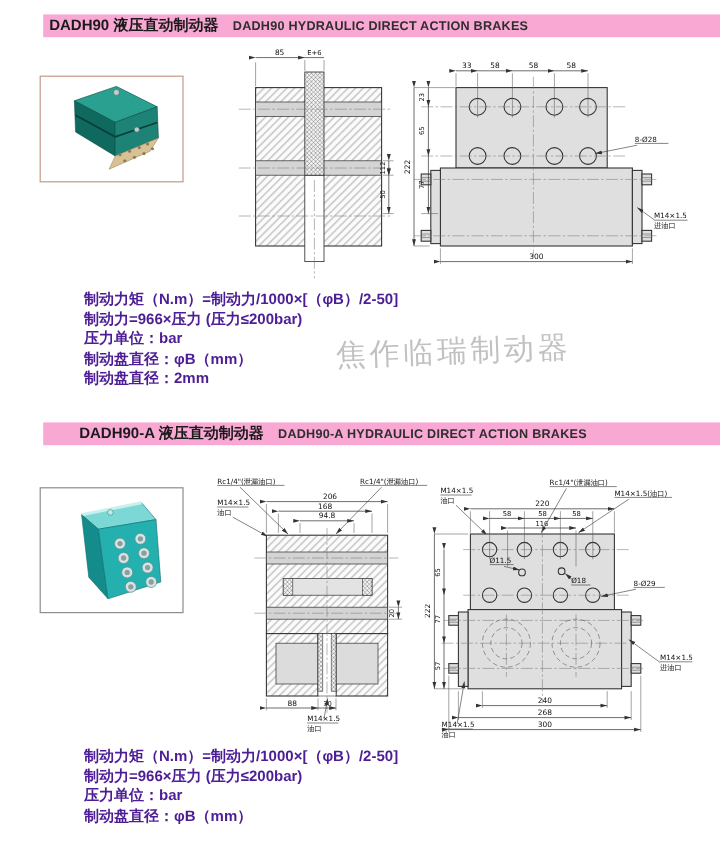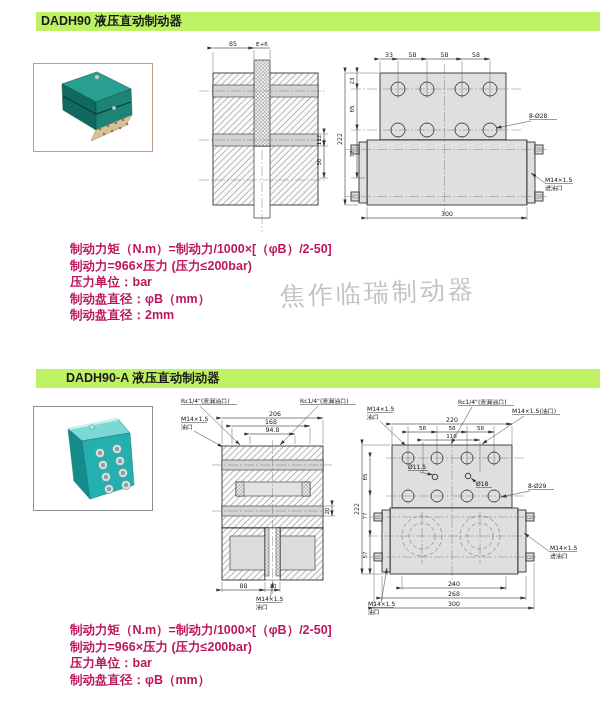--- a/index.html
+++ b/index.html
@@ -1,27 +1,27 @@
 <!DOCTYPE html>
 <html><head>
 <meta charset="utf-8">
 <style>
 *{margin:0;padding:0;box-sizing:border-box}
 html,body{background:#fff}
 body{width:600px;height:710px;font-family:"Liberation Sans","DejaVu Sans",sans-serif}
 .page{position:relative;width:600px;height:710px;background:#fff;overflow:hidden}
-.hbar{position:absolute;left:36px;right:0;height:19px;background:#bef264;display:flex;align-items:center;gap:12px;padding-left:5px;white-space:nowrap}
+.hbar{position:absolute;left:36px;right:0;height:19px;background:#f9a8d4;display:flex;align-items:center;gap:12px;padding-left:5px;white-space:nowrap}
 .hbar.indent{padding-left:30px}
 .hcn{font-size:12.5px;font-weight:bold;color:#1a1a1a}
 .hen{font-size:10.5px;font-weight:bold;color:#2e2e2e;letter-spacing:.2px}
 .photo{position:absolute;background:#fff;border:1px solid #c49a8a}
 .photo.gray{border-color:#8d8d8d}
 .photo svg{display:block}
 .draw{position:absolute}
-.specs{position:absolute;font-size:12.5px;font-weight:600;color:#be185d;line-height:16.5px;white-space:nowrap}
+.specs{position:absolute;font-size:12.5px;font-weight:600;color:#4c1d95;line-height:16.5px;white-space:nowrap}
 .wm{position:absolute;font-size:25px;color:#8f8f8f;opacity:.55;letter-spacing:3px;transform:rotate(-2deg);white-space:nowrap;font-family:"DejaVu Serif",serif}
 svg text{font-family:"DejaVu Sans",sans-serif;fill:#111}
 .dt{font-size:6.2px;text-anchor:middle}
 .dts{font-size:5.6px;text-anchor:middle}
 .lt{font-size:6px;text-anchor:start}
 .part{fill:#dfdfdf;stroke:#333;stroke-width:0.9}
 .hole{fill:none;stroke:#333;stroke-width:0.9}
 .band{fill:#d4d4d4;stroke:#333;stroke-width:0.6}
 .dl{stroke:#333;stroke-width:0.6}
 .el{stroke:#555;stroke-width:0.45}
@@ -46,20 +46,21 @@
         <path d="M0 0L3.5 3.5M3.5 0L0 3.5" stroke="#777" stroke-width="0.45"></path>
       </pattern>
       <marker id="ar" markerUnits="userSpaceOnUse" markerWidth="6" markerHeight="5" refX="5.6" refY="2.5" orient="auto">
         <path d="M5.6 2.5L0 0.9L0 4.1Z" fill="#333"></path>
       </marker>
     </defs>
   </svg>
 
   <div class="hbar" style="top:12px">
     <span class="hcn">DADH90 液压直动制动器</span>
+    <span class="hen">DADH90  HYDRAULIC DIRECT ACTION BRAKES</span>
   </div>
 
   <div class="photo" style="left:33px;top:63px;width:120px;height:89px">
     <svg width="118" height="87" viewBox="0 0 118 87">
       <polygon points="28,20 63,8 97,25 62,38" fill="#2aa090" stroke="#0e5d52" stroke-width="0.6"></polygon>
       <polygon points="28,20 62,38 62,66 29,46" fill="#10695e" stroke="#0a4c43" stroke-width="0.5"></polygon>
       <polygon points="97,25 62,38 62,66 98,51" fill="#1d8376" stroke="#0a4c43" stroke-width="0.5"></polygon>
       <polyline points="29,32 62,50 97,38" fill="none" stroke="#073f38" stroke-width="1.3"></polyline>
       <polygon points="62,66 98,51 91,62 57,77" fill="#d8c295" stroke="#a08a5f" stroke-width="0.5"></polygon>
       <g fill="#8a7b55">
@@ -191,22 +192,23 @@
   <div class="specs" style="left:70px;top:241px">
     <div>制动力矩（N.m）=制动力/1000×[（φB）/2-50]</div>
     <div>制动力=966×压力 (压力≤200bar)</div>
     <div>压力单位：bar</div>
     <div>制动盘直径：φB（mm）</div>
     <div>制动盘直径：2mm</div>
   </div>
 
   <div class="wm" style="left:280px;top:276px">焦作临瑞制动器</div>
 
-  <div class="hbar indent" style="top:369px">
+  <div class="hbar indent" style="top:352px">
     <span class="hcn">DADH90-A 液压直动制动器</span>
+    <span class="hen">DADH90-A  HYDRAULIC DIRECT ACTION BRAKES</span>
   </div>
 
   <div class="photo gray" style="left:33px;top:406px;width:120px;height:105px">
     <svg width="118" height="103" viewBox="0 0 118 103">
       <polygon points="34,22 84,12 96,26 48,34" fill="#7bd8d4" stroke="#1d8f8f" stroke-width="0.6"></polygon>
       <line x1="34" y1="22" x2="84" y2="12" stroke="#c8f0ee" stroke-width="2.5"></line>
       <polygon points="34,22 48,34 56,92 40,74" fill="#148c8c" stroke="#0d6b6b" stroke-width="0.5"></polygon>
       <polygon points="48,34 96,26 100,78 56,92" fill="#25b0b0" stroke="#0d6b6b" stroke-width="0.5"></polygon>
       <g>
         <circle cx="66" cy="46" r="4.6" fill="#d8e2e2" stroke="#4d8f8f" stroke-width="0.6"></circle>

